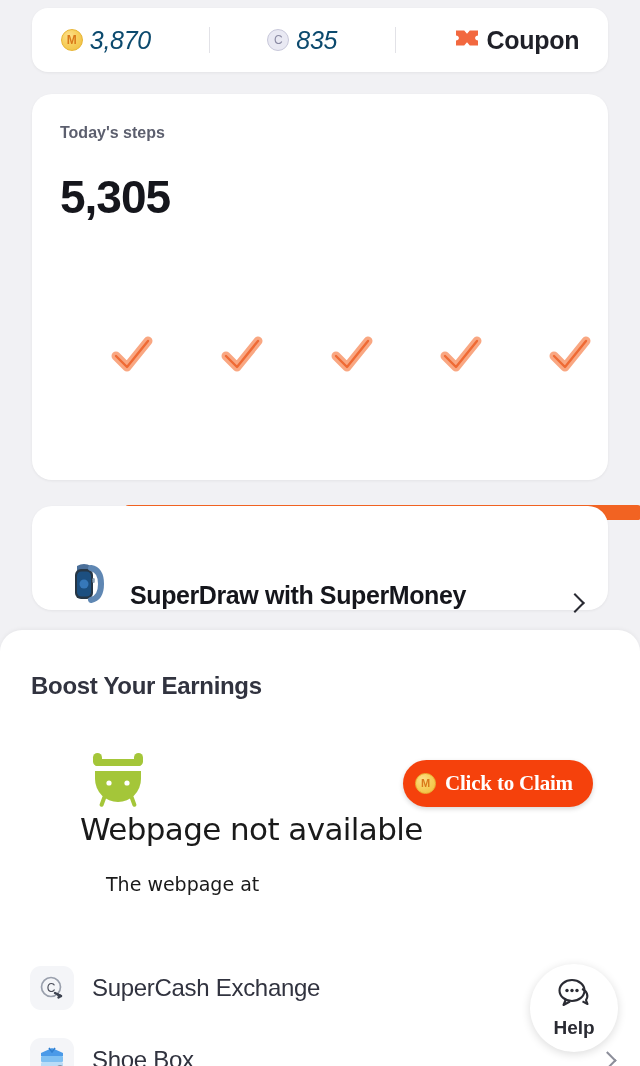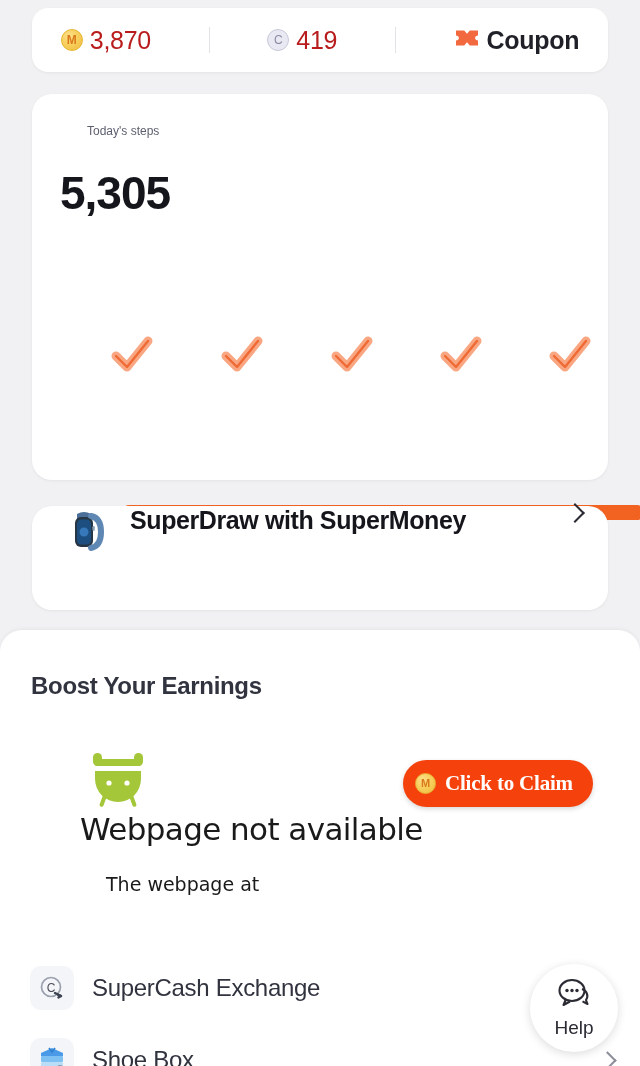--- a/index.html
+++ b/index.html
@@ -20,21 +20,21 @@
 
   
   .balance-bar {
     position:absolute; left:32px; top:8px;
     width:576px; height:64px;
     display:flex; align-items:center; justify-content:space-around;
     border-radius:16px;
   }
   .balance-item { display:flex; align-items:center; gap:7px; }
   .balance-value {
-    font-size:25px; font-weight:400; color:#b91c1c; letter-spacing:-0.3px;
+    font-size:25px; font-weight:400; color:#0c4a6e; letter-spacing:-0.3px;font-style:italic;
   }
   .divider { width:1px; height:26px; background:#e2e2e7; }
 
   .coin-m {
     width:22px; height:22px; border-radius:50%;
     background:radial-gradient(circle at 35% 30%, #fde08a 0%, #f7cf5d 45%, #efbd3c 100%);
     border:1.5px solid #e8b535;
     display:flex; align-items:center; justify-content:center;
     font-size:12px; font-weight:bold; color:#d97919; line-height:1;
   }
@@ -47,21 +47,21 @@
   .coupon-label {
     font-size:25px; font-weight:600; color:#1f2028; letter-spacing:-0.3px;
   }
 
   
   .steps-card {
     position:absolute; left:32px; top:94px;
     width:576px; height:386px;
     padding:30px 28px 0 28px;
   }
-  .steps-title { font-size:12px; color:#5c5f6e; font-weight:400;margin-left:27px; }
+  .steps-title { font-size:16px; color:#5c5f6e; font-weight:700; }
   .steps-count {
     margin-top:28px; font-size:46px; font-weight:bold;
     color:#15161c; letter-spacing:-1px;
   }
 
   .ticks-row {
     position:absolute; left:58px; top:236px; width:518px; height:56px;
   }
   .tick { position:absolute; top:0; width:48px; height:48px; }
   .tick svg { width:48px; height:48px; display:block; }
@@ -79,21 +79,21 @@
   }
   .scale-label {
     position:absolute; top:0; font-size:17px; color:#5c5f6e;
     text-align:center; width:70px;
   }
 
   
   .draw-card {
     position:absolute; left:32px; top:506px;
     width:576px; height:104px;
-    display:flex; align-items:flex-start; padding:0 26px;
+    display:flex; align-items:flex-end; padding:0 26px;
   }
   .watch-icon { width:52px; height:52px; flex:0 0 52px; position:relative; }
   .draw-label {
     margin-left:20px; flex:1;
     font-size:25px; font-weight:bold; color:#15161c; letter-spacing:-0.4px;
   }
   .chev { width:14px; height:14px; border-right:2.6px solid #2a2b33; border-bottom:2.6px solid #2a2b33;
           transform:rotate(-45deg); }
 
   
@@ -158,39 +158,39 @@
   }
 
   
   .help-fab {
     position:absolute; left:530px; top:964px;
     width:88px; height:88px; border-radius:50%;
     background:#ffffff; box-shadow:0 2px 10px rgba(0,0,0,0.14);
     display:flex; flex-direction:column; align-items:center; justify-content:center;
     gap:2px; cursor:pointer;
   }
-  .help-label { font-size:19px; color:#2a2b33; font-weight:400; }
+  .help-label { font-size:19px; color:#2a2b33; font-weight:700; }
 </style>
 </head>
 <body>
 
 <div class="screen">
 
   <div class="balance-bar card">
 
     <div class="balance-item">
       <span class="coin-m">M</span>
       <span class="balance-value">3,870</span>
     </div>
 
     <div class="divider"></div>
 
     <div class="balance-item">
       <span class="coin-c">C</span>
-      <span class="balance-value">419</span>
+      <span class="balance-value">835</span>
     </div>
 
     <div class="divider"></div>
 
     <div class="balance-item">
       <span>
         <svg width="26" height="22" viewBox="0 0 26 22">
           <path d="M2 3.5h8.2l2.8 3.3 2.8-3.3H24v5.1c-1.6 0-2.9 1.1-2.9 2.4s1.3 2.4 2.9 2.4v5.1h-8.2l-2.8-3.3-2.8 3.3H2v-5.1c1.6 0 2.9-1.1 2.9-2.4S3.6 8.6 2 8.6z" fill="#f2683f"></path>
         </svg>
       </span>

